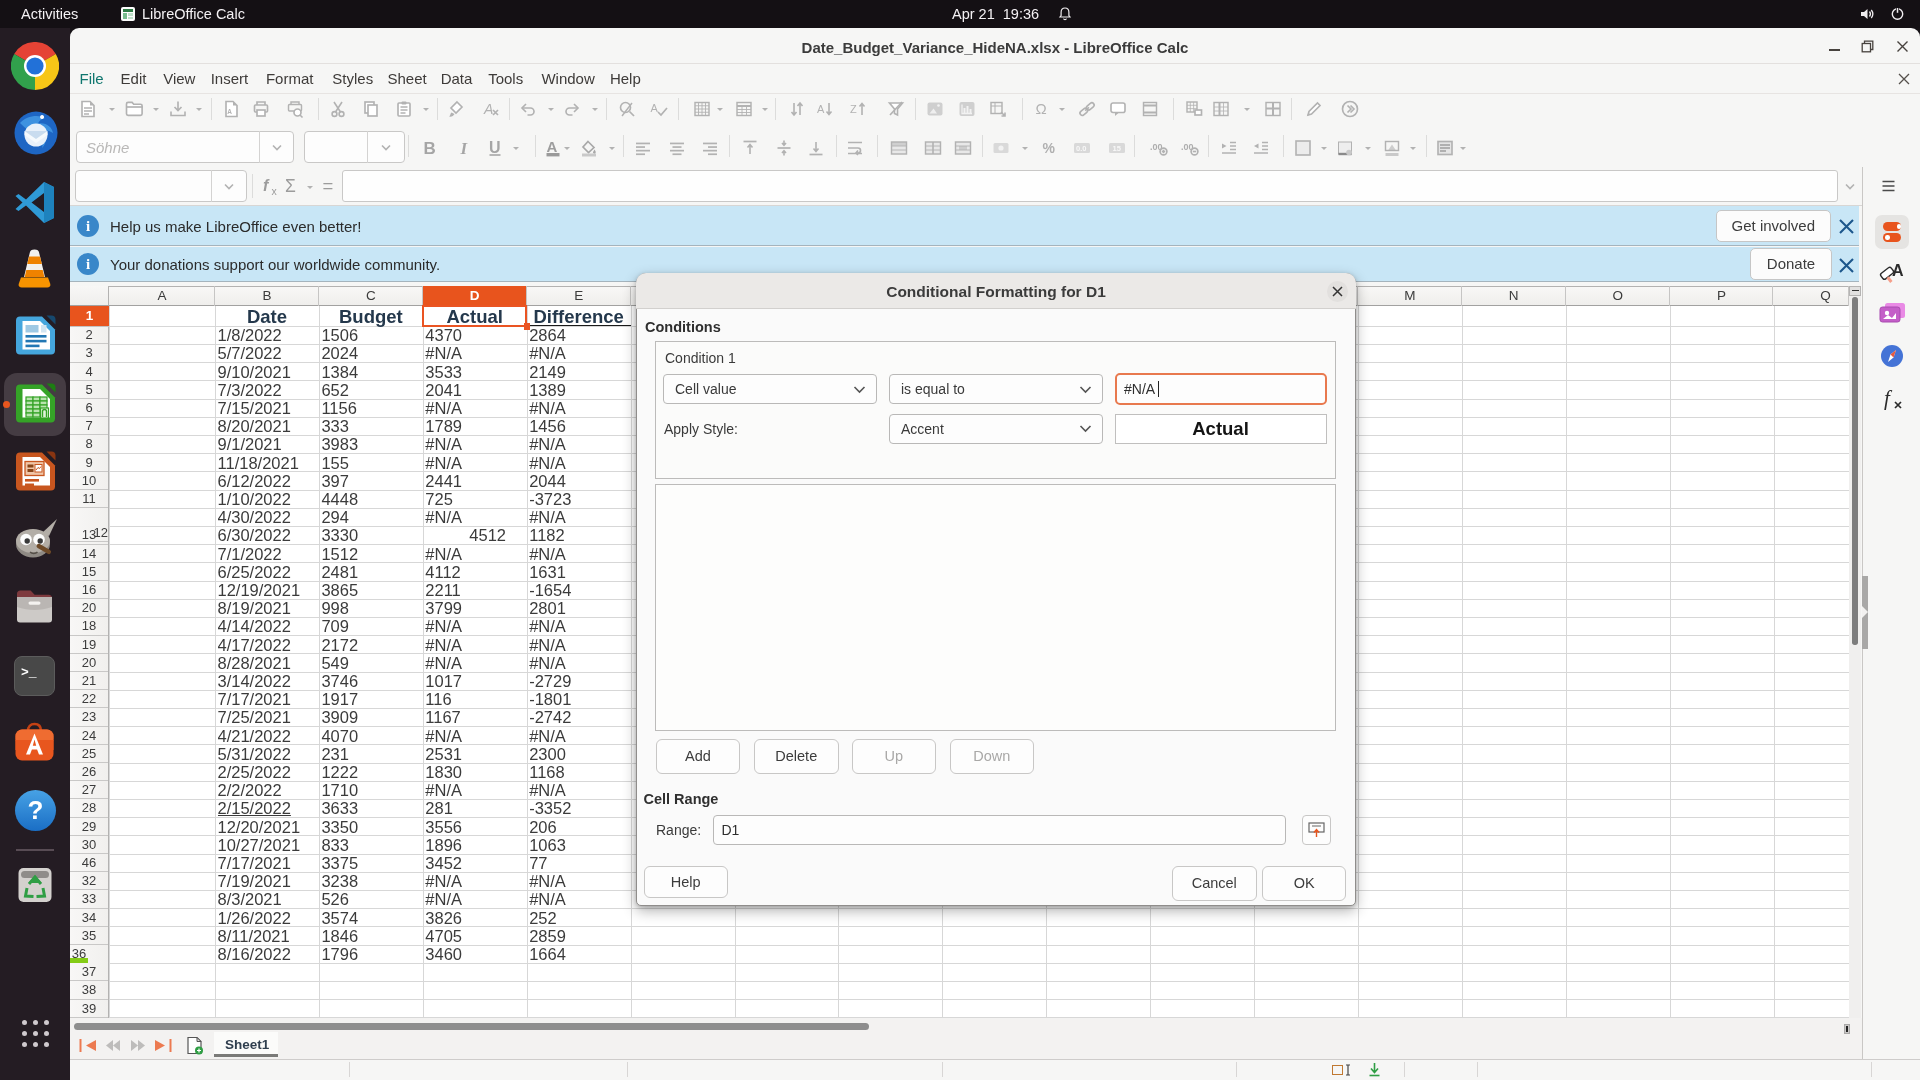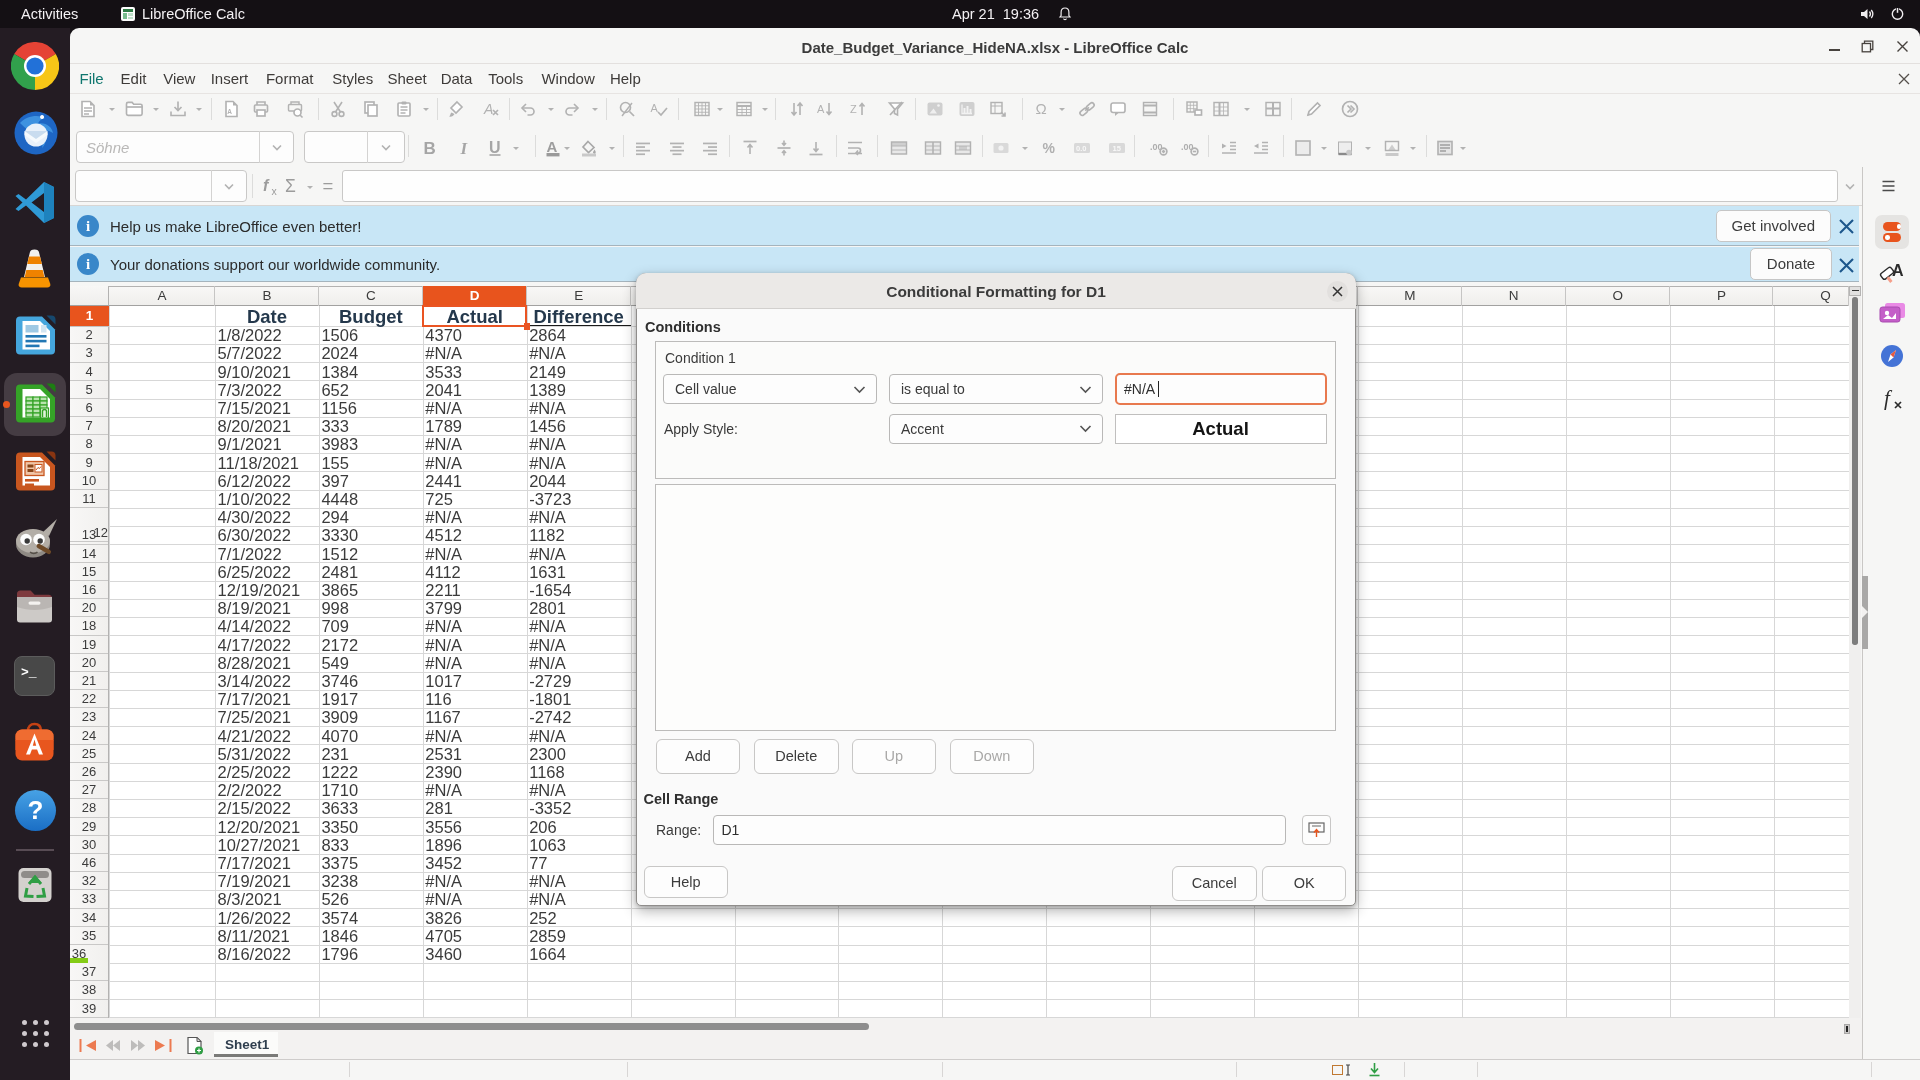--- a/index.html
+++ b/index.html
@@ -380,21 +380,21 @@
 <div class="a" style="left:217.5px;top:490.0px;width:99.9px;height:18.2px;color:#3b3b3b;font-size:16.5px;line-height:18.7px;white-space:nowrap;overflow:hidden;">1/10/2022</div>
 <div class="a" style="left:321.4px;top:490.0px;width:99.9px;height:18.2px;color:#3b3b3b;font-size:16.5px;line-height:18.7px;white-space:nowrap;overflow:hidden;">4448</div>
 <div class="a" style="left:425.3px;top:490.0px;width:99.9px;height:18.2px;color:#3b3b3b;font-size:16.5px;line-height:18.7px;white-space:nowrap;overflow:hidden;">725</div>
 <div class="a" style="left:529.2px;top:490.0px;width:99.9px;height:18.2px;color:#3b3b3b;font-size:16.5px;line-height:18.7px;white-space:nowrap;overflow:hidden;">-3723</div>
 <div class="a" style="left:217.5px;top:508.2px;width:99.9px;height:18.2px;color:#3b3b3b;font-size:16.5px;line-height:18.7px;white-space:nowrap;overflow:hidden;">4/30/2022</div>
 <div class="a" style="left:321.4px;top:508.2px;width:99.9px;height:18.2px;color:#3b3b3b;font-size:16.5px;line-height:18.7px;white-space:nowrap;overflow:hidden;">294</div>
 <div class="a" style="left:425.3px;top:508.2px;width:99.9px;height:18.2px;color:#3b3b3b;font-size:16.5px;line-height:18.7px;white-space:nowrap;overflow:hidden;">#N/A</div>
 <div class="a" style="left:529.2px;top:508.2px;width:99.9px;height:18.2px;color:#3b3b3b;font-size:16.5px;line-height:18.7px;white-space:nowrap;overflow:hidden;">#N/A</div>
 <div class="a" style="left:217.5px;top:526.4px;width:99.9px;height:18.2px;color:#3b3b3b;font-size:16.5px;line-height:18.7px;white-space:nowrap;overflow:hidden;">6/30/2022</div>
 <div class="a" style="left:321.4px;top:526.4px;width:99.9px;height:18.2px;color:#3b3b3b;font-size:16.5px;line-height:18.7px;white-space:nowrap;overflow:hidden;">3330</div>
-<div class="a" style="left:425.3px;top:526.4px;width:99.9px;height:18.2px;color:#3b3b3b;font-size:16.5px;line-height:18.7px;white-space:nowrap;overflow:hidden;">4512</div>
+<div class="a" style="left:425.3px;top:526.4px;width:99.9px;height:18.2px;color:#3b3b3b;font-size:16.5px;line-height:18.7px;white-space:nowrap;overflow:hidden;padding-left:44px;">4512</div>
 <div class="a" style="left:529.2px;top:526.4px;width:99.9px;height:18.2px;color:#3b3b3b;font-size:16.5px;line-height:18.7px;white-space:nowrap;overflow:hidden;">1182</div>
 <div class="a" style="left:217.5px;top:544.5999999999999px;width:99.9px;height:18.2px;color:#3b3b3b;font-size:16.5px;line-height:18.7px;white-space:nowrap;overflow:hidden;">7/1/2022</div>
 <div class="a" style="left:321.4px;top:544.5999999999999px;width:99.9px;height:18.2px;color:#3b3b3b;font-size:16.5px;line-height:18.7px;white-space:nowrap;overflow:hidden;">1512</div>
 <div class="a" style="left:425.3px;top:544.5999999999999px;width:99.9px;height:18.2px;color:#3b3b3b;font-size:16.5px;line-height:18.7px;white-space:nowrap;overflow:hidden;">#N/A</div>
 <div class="a" style="left:529.2px;top:544.5999999999999px;width:99.9px;height:18.2px;color:#3b3b3b;font-size:16.5px;line-height:18.7px;white-space:nowrap;overflow:hidden;">#N/A</div>
 <div class="a" style="left:217.5px;top:562.8px;width:99.9px;height:18.2px;color:#3b3b3b;font-size:16.5px;line-height:18.7px;white-space:nowrap;overflow:hidden;">6/25/2022</div>
 <div class="a" style="left:321.4px;top:562.8px;width:99.9px;height:18.2px;color:#3b3b3b;font-size:16.5px;line-height:18.7px;white-space:nowrap;overflow:hidden;">2481</div>
 <div class="a" style="left:425.3px;top:562.8px;width:99.9px;height:18.2px;color:#3b3b3b;font-size:16.5px;line-height:18.7px;white-space:nowrap;overflow:hidden;">4112</div>
 <div class="a" style="left:529.2px;top:562.8px;width:99.9px;height:18.2px;color:#3b3b3b;font-size:16.5px;line-height:18.7px;white-space:nowrap;overflow:hidden;">1631</div>
 <div class="a" style="left:217.5px;top:581.0px;width:99.9px;height:18.2px;color:#3b3b3b;font-size:16.5px;line-height:18.7px;white-space:nowrap;overflow:hidden;">12/19/2021</div>
@@ -432,27 +432,27 @@
 <div class="a" style="left:217.5px;top:726.5999999999999px;width:99.9px;height:18.2px;color:#3b3b3b;font-size:16.5px;line-height:18.7px;white-space:nowrap;overflow:hidden;">4/21/2022</div>
 <div class="a" style="left:321.4px;top:726.5999999999999px;width:99.9px;height:18.2px;color:#3b3b3b;font-size:16.5px;line-height:18.7px;white-space:nowrap;overflow:hidden;">4070</div>
 <div class="a" style="left:425.3px;top:726.5999999999999px;width:99.9px;height:18.2px;color:#3b3b3b;font-size:16.5px;line-height:18.7px;white-space:nowrap;overflow:hidden;">#N/A</div>
 <div class="a" style="left:529.2px;top:726.5999999999999px;width:99.9px;height:18.2px;color:#3b3b3b;font-size:16.5px;line-height:18.7px;white-space:nowrap;overflow:hidden;">#N/A</div>
 <div class="a" style="left:217.5px;top:744.8px;width:99.9px;height:18.2px;color:#3b3b3b;font-size:16.5px;line-height:18.7px;white-space:nowrap;overflow:hidden;">5/31/2022</div>
 <div class="a" style="left:321.4px;top:744.8px;width:99.9px;height:18.2px;color:#3b3b3b;font-size:16.5px;line-height:18.7px;white-space:nowrap;overflow:hidden;">231</div>
 <div class="a" style="left:425.3px;top:744.8px;width:99.9px;height:18.2px;color:#3b3b3b;font-size:16.5px;line-height:18.7px;white-space:nowrap;overflow:hidden;">2531</div>
 <div class="a" style="left:529.2px;top:744.8px;width:99.9px;height:18.2px;color:#3b3b3b;font-size:16.5px;line-height:18.7px;white-space:nowrap;overflow:hidden;">2300</div>
 <div class="a" style="left:217.5px;top:763.0px;width:99.9px;height:18.2px;color:#3b3b3b;font-size:16.5px;line-height:18.7px;white-space:nowrap;overflow:hidden;">2/25/2022</div>
 <div class="a" style="left:321.4px;top:763.0px;width:99.9px;height:18.2px;color:#3b3b3b;font-size:16.5px;line-height:18.7px;white-space:nowrap;overflow:hidden;">1222</div>
-<div class="a" style="left:425.3px;top:763.0px;width:99.9px;height:18.2px;color:#3b3b3b;font-size:16.5px;line-height:18.7px;white-space:nowrap;overflow:hidden;">2390</div>
+<div class="a" style="left:425.3px;top:763.0px;width:99.9px;height:18.2px;color:#3b3b3b;font-size:16.5px;line-height:18.7px;white-space:nowrap;overflow:hidden;">1830</div>
 <div class="a" style="left:529.2px;top:763.0px;width:99.9px;height:18.2px;color:#3b3b3b;font-size:16.5px;line-height:18.7px;white-space:nowrap;overflow:hidden;">1168</div>
 <div class="a" style="left:217.5px;top:781.2px;width:99.9px;height:18.2px;color:#3b3b3b;font-size:16.5px;line-height:18.7px;white-space:nowrap;overflow:hidden;">2/2/2022</div>
 <div class="a" style="left:321.4px;top:781.2px;width:99.9px;height:18.2px;color:#3b3b3b;font-size:16.5px;line-height:18.7px;white-space:nowrap;overflow:hidden;">1710</div>
 <div class="a" style="left:425.3px;top:781.2px;width:99.9px;height:18.2px;color:#3b3b3b;font-size:16.5px;line-height:18.7px;white-space:nowrap;overflow:hidden;">#N/A</div>
 <div class="a" style="left:529.2px;top:781.2px;width:99.9px;height:18.2px;color:#3b3b3b;font-size:16.5px;line-height:18.7px;white-space:nowrap;overflow:hidden;">#N/A</div>
-<div class="a" style="left:217.5px;top:799.4px;width:99.9px;height:18.2px;color:#3b3b3b;font-size:16.5px;line-height:18.7px;white-space:nowrap;overflow:hidden;">2/15/2022</div>
+<div class="a" style="left:217.5px;top:799.4px;width:99.9px;height:18.2px;color:#3b3b3b;font-size:16.5px;line-height:18.7px;white-space:nowrap;overflow:hidden;text-decoration:underline;">2/15/2022</div>
 <div class="a" style="left:321.4px;top:799.4px;width:99.9px;height:18.2px;color:#3b3b3b;font-size:16.5px;line-height:18.7px;white-space:nowrap;overflow:hidden;">3633</div>
 <div class="a" style="left:425.3px;top:799.4px;width:99.9px;height:18.2px;color:#3b3b3b;font-size:16.5px;line-height:18.7px;white-space:nowrap;overflow:hidden;">281</div>
 <div class="a" style="left:529.2px;top:799.4px;width:99.9px;height:18.2px;color:#3b3b3b;font-size:16.5px;line-height:18.7px;white-space:nowrap;overflow:hidden;">-3352</div>
 <div class="a" style="left:217.5px;top:817.5999999999999px;width:99.9px;height:18.2px;color:#3b3b3b;font-size:16.5px;line-height:18.7px;white-space:nowrap;overflow:hidden;">12/20/2021</div>
 <div class="a" style="left:321.4px;top:817.5999999999999px;width:99.9px;height:18.2px;color:#3b3b3b;font-size:16.5px;line-height:18.7px;white-space:nowrap;overflow:hidden;">3350</div>
 <div class="a" style="left:425.3px;top:817.5999999999999px;width:99.9px;height:18.2px;color:#3b3b3b;font-size:16.5px;line-height:18.7px;white-space:nowrap;overflow:hidden;">3556</div>
 <div class="a" style="left:529.2px;top:817.5999999999999px;width:99.9px;height:18.2px;color:#3b3b3b;font-size:16.5px;line-height:18.7px;white-space:nowrap;overflow:hidden;">206</div>
 <div class="a" style="left:217.5px;top:835.8px;width:99.9px;height:18.2px;color:#3b3b3b;font-size:16.5px;line-height:18.7px;white-space:nowrap;overflow:hidden;">10/27/2021</div>
 <div class="a" style="left:321.4px;top:835.8px;width:99.9px;height:18.2px;color:#3b3b3b;font-size:16.5px;line-height:18.7px;white-space:nowrap;overflow:hidden;">833</div>
 <div class="a" style="left:425.3px;top:835.8px;width:99.9px;height:18.2px;color:#3b3b3b;font-size:16.5px;line-height:18.7px;white-space:nowrap;overflow:hidden;">1896</div>

